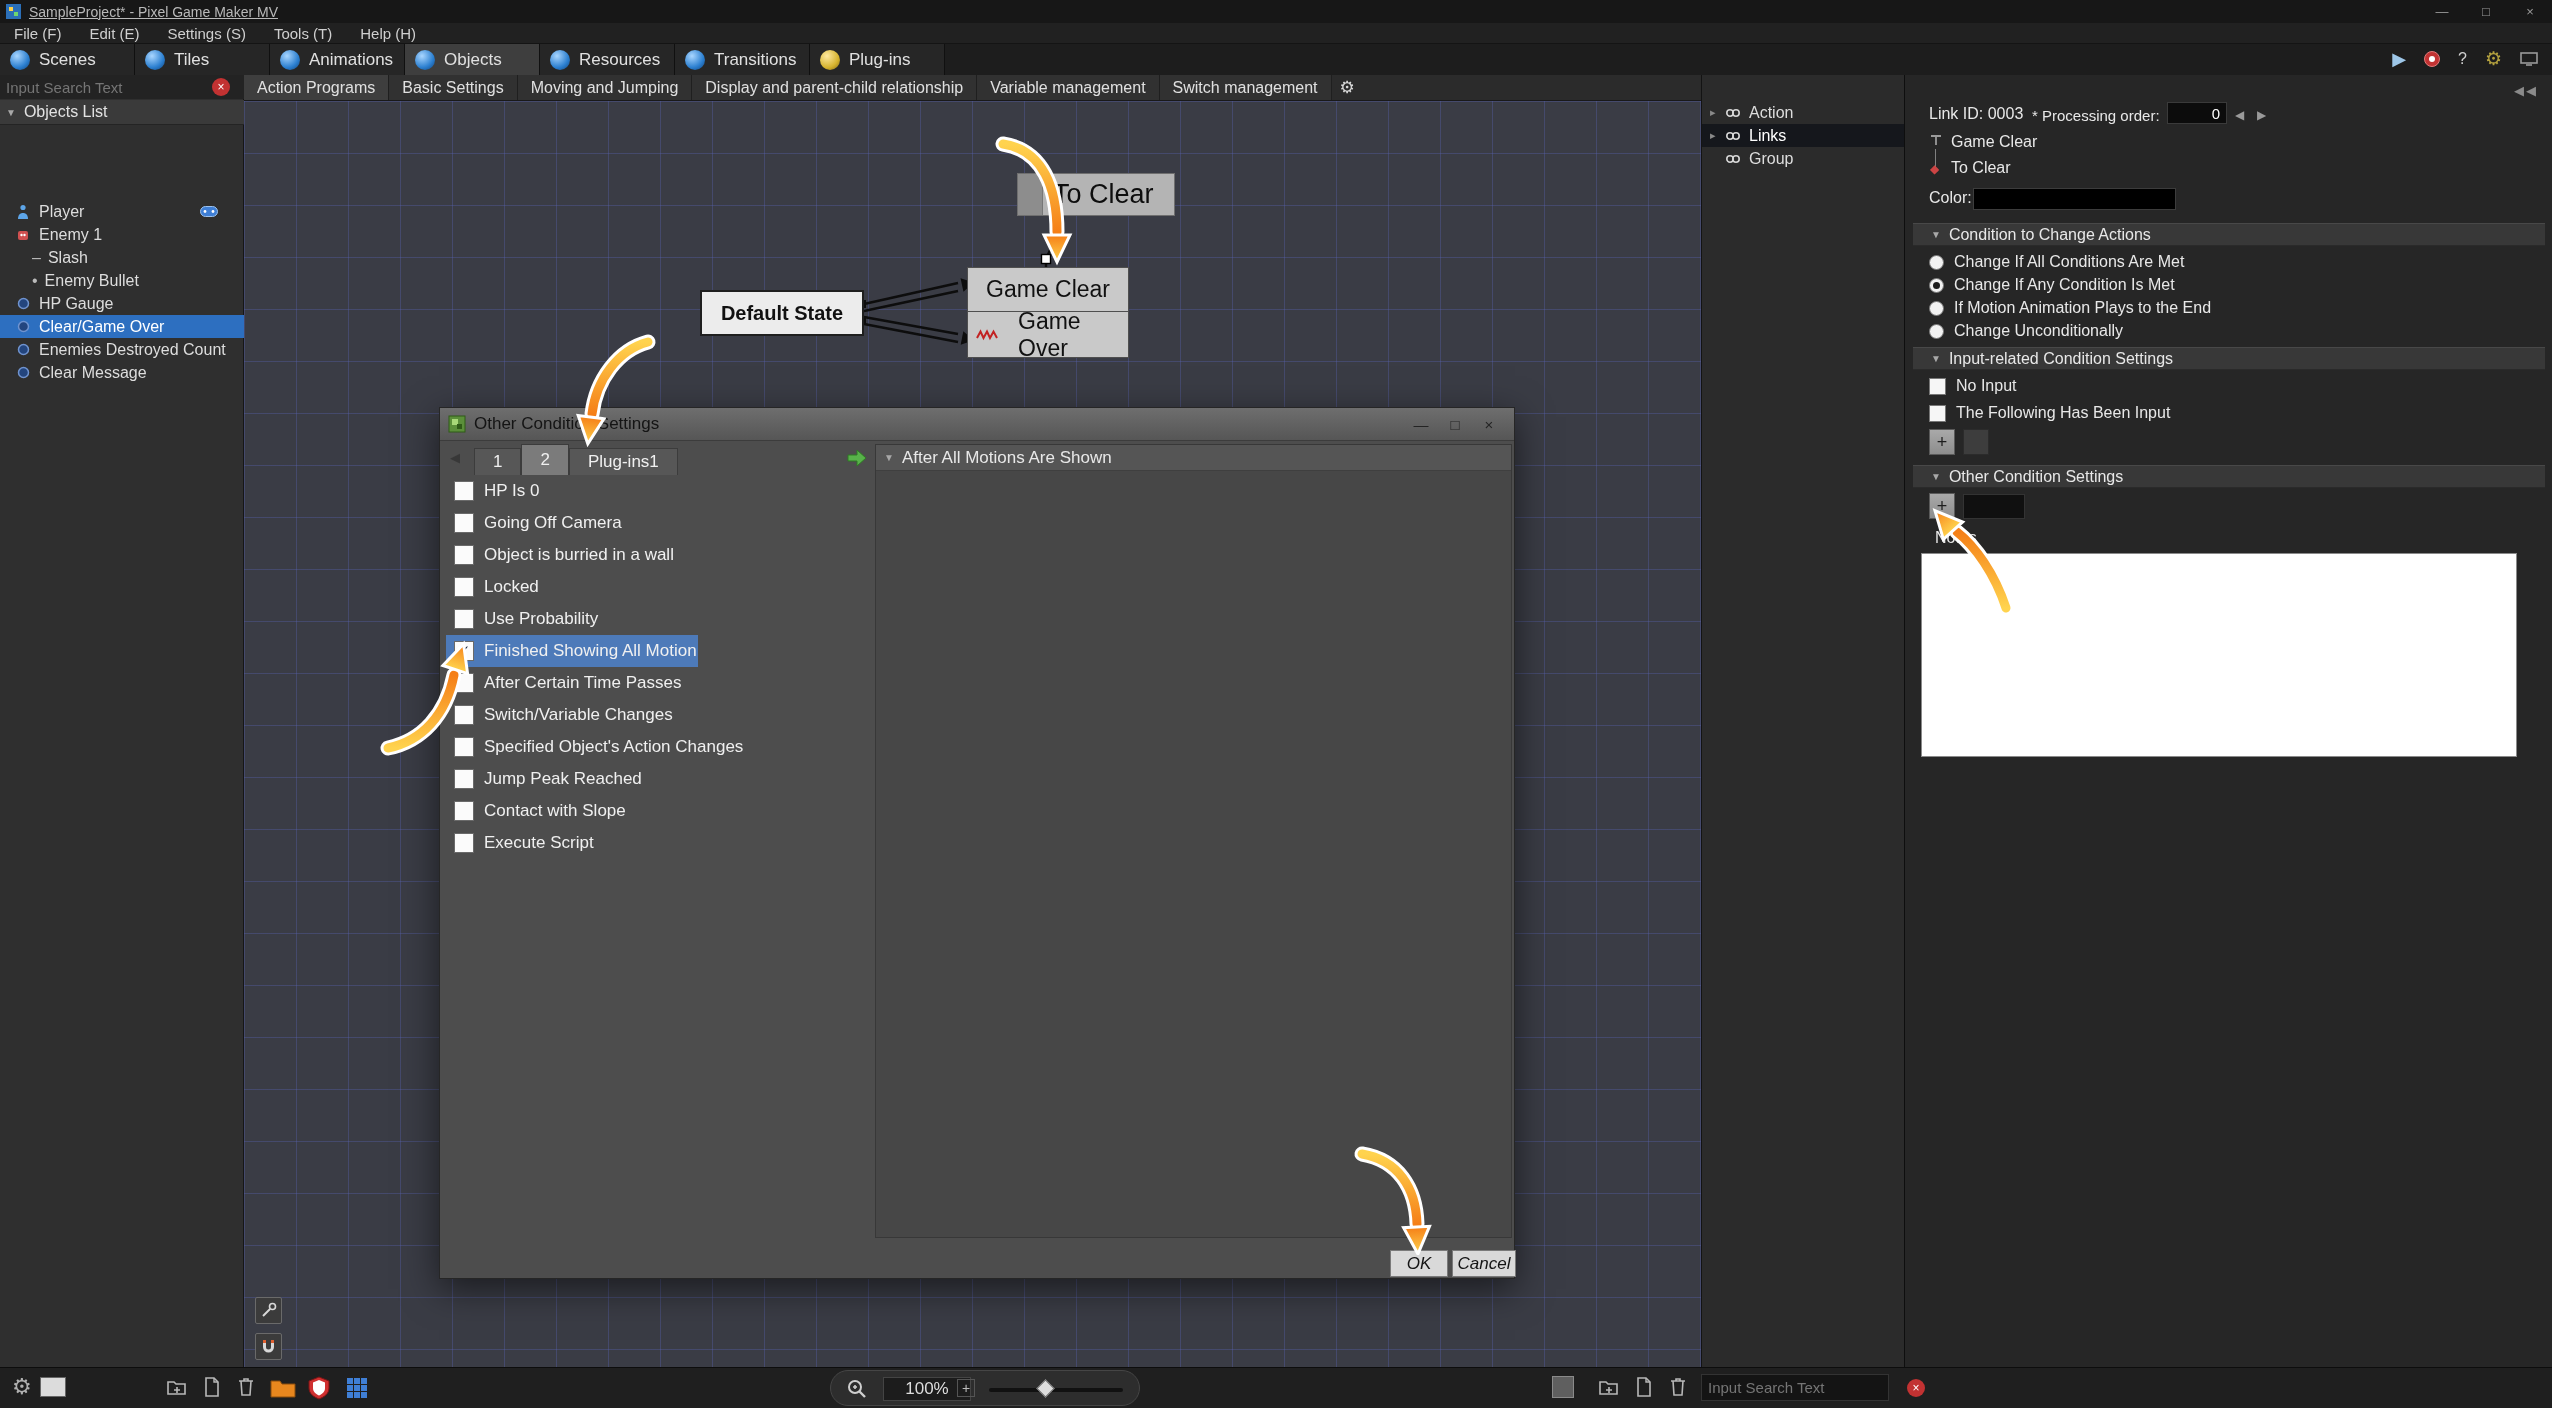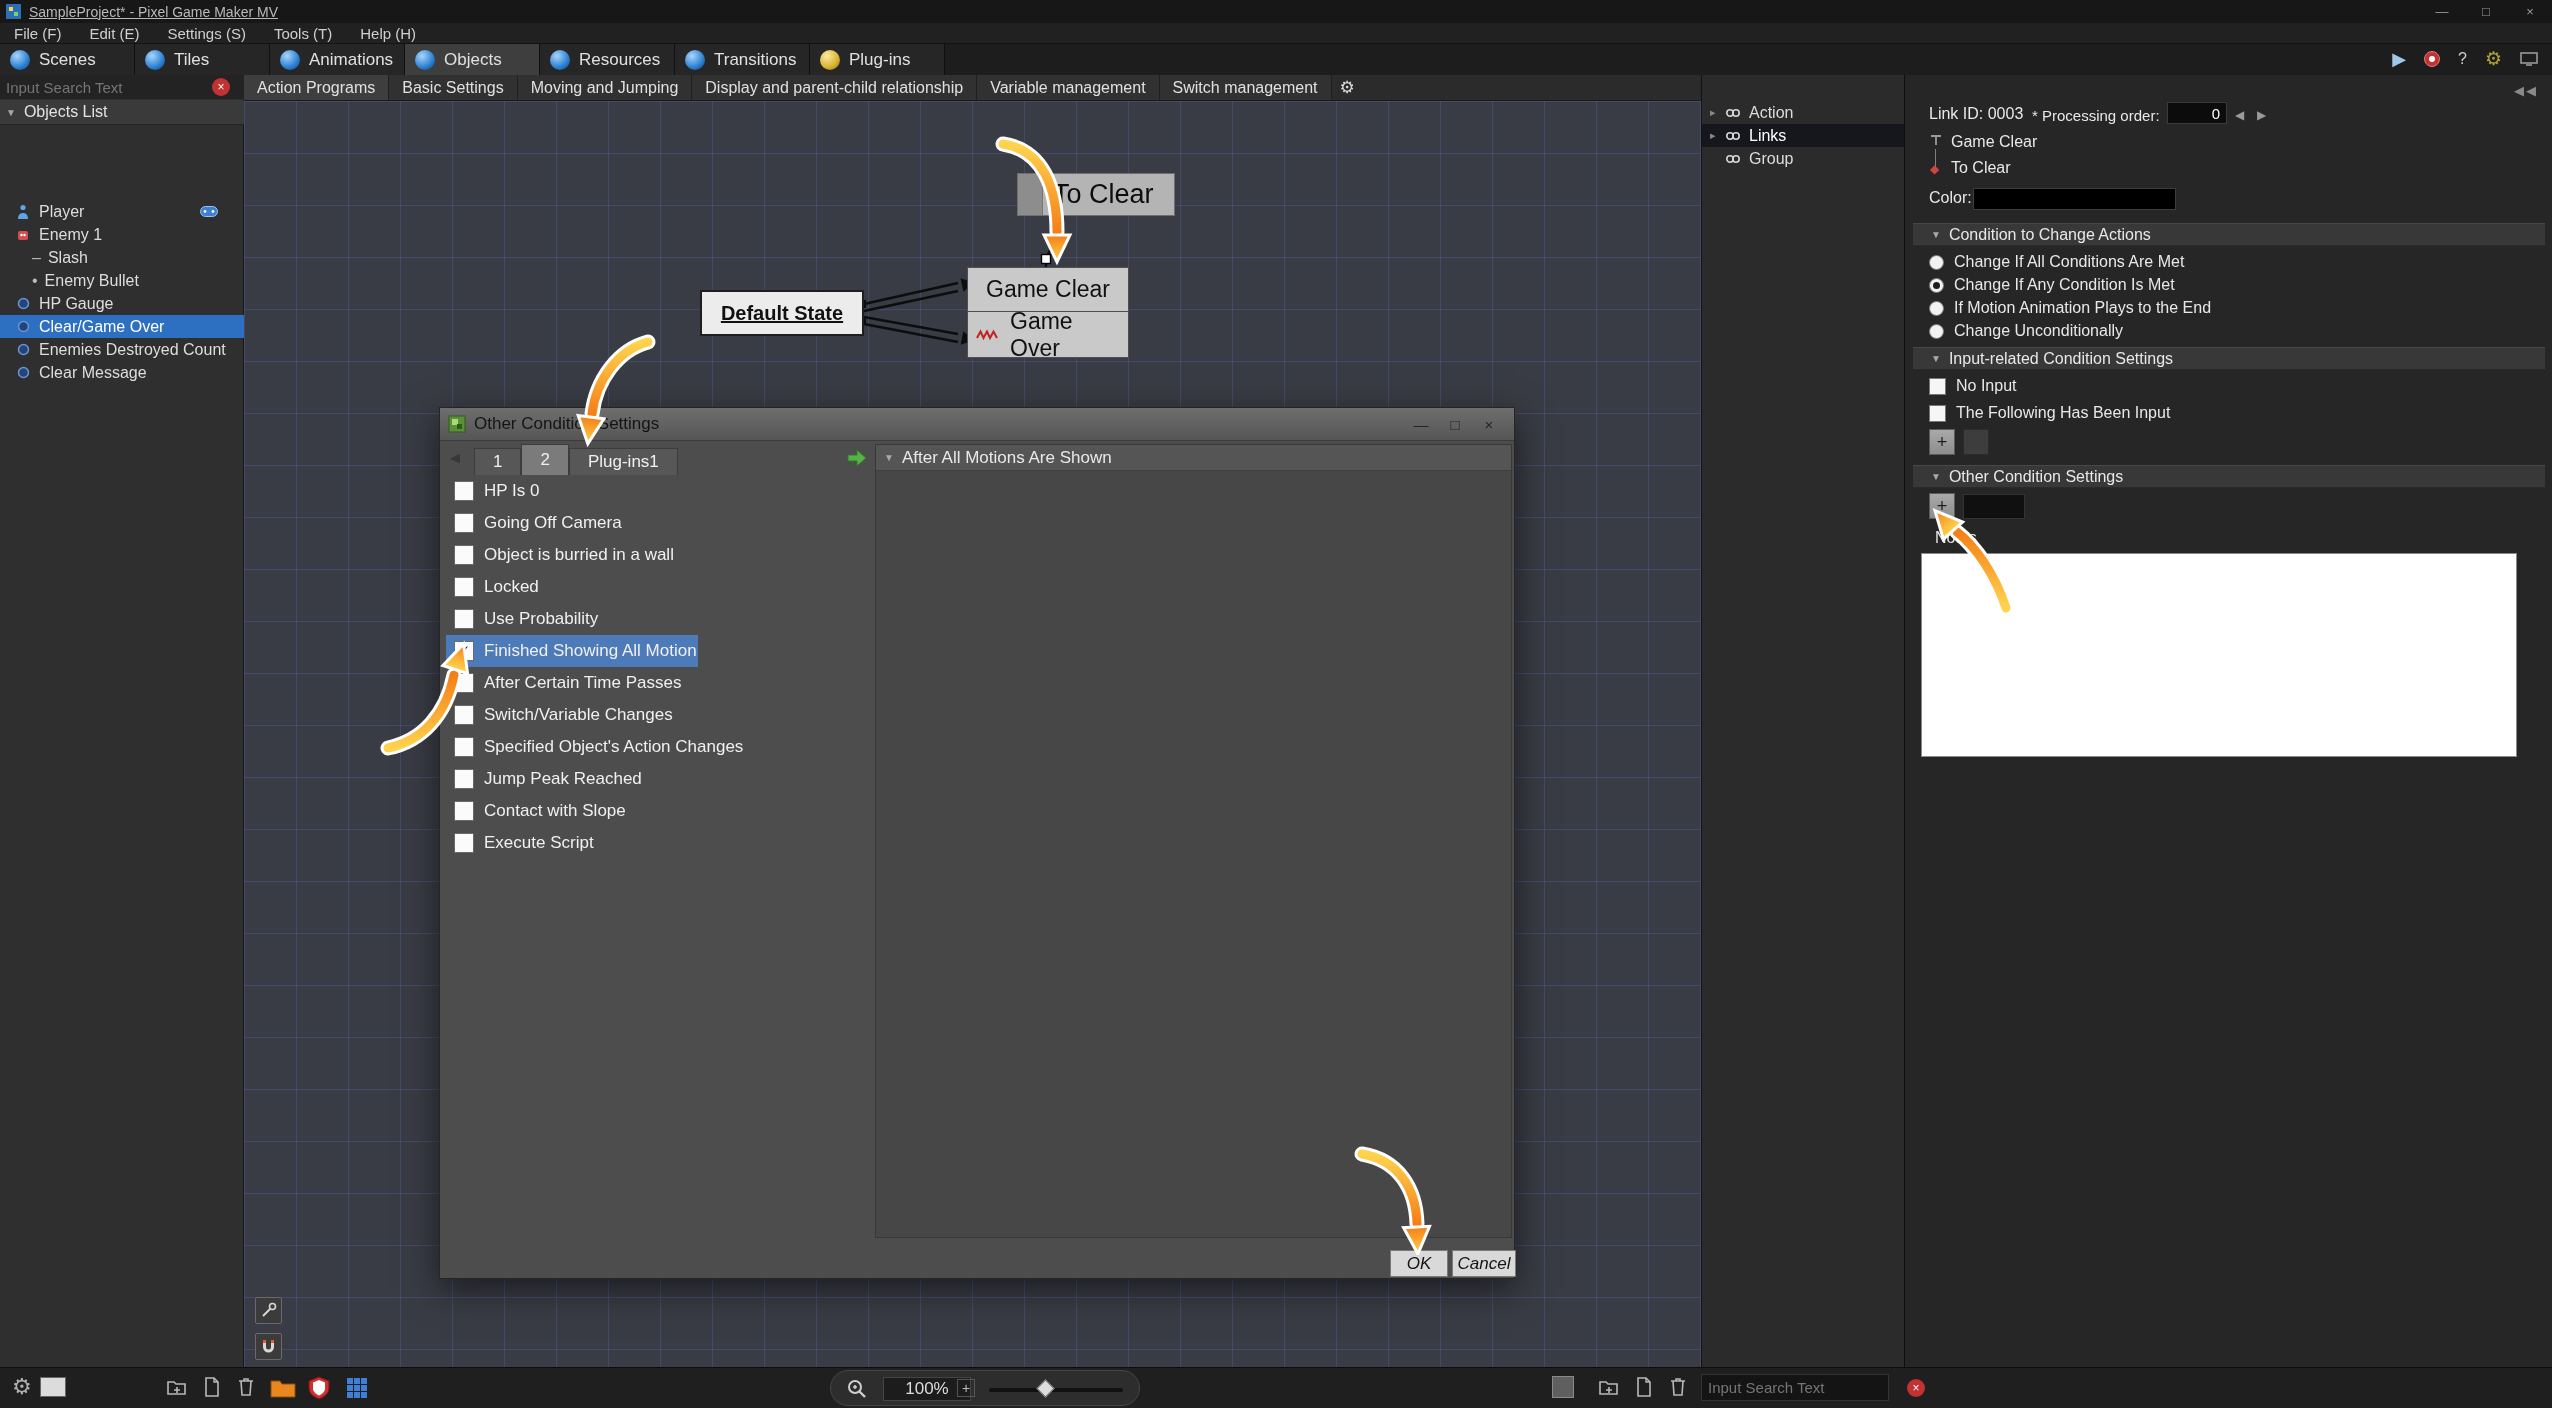--- a/index.html
+++ b/index.html
@@ -62,24 +62,24 @@
             background-image: linear-gradient(rgba(92,102,190,.32) 1px, transparent 1px),
                               linear-gradient(90deg, rgba(92,102,190,.32) 1px, transparent 1px);
             background-size:52px 52px; }
   .node-toclear { position:absolute; left:773px; top:72px; width:158px; height:43px; background:#b4b4b4;
                   border:1px solid #6f6f6f; display:flex; align-items:center; }
   .node-toclear .nicon { width:25px; height:100%; background:#8d8d8d; border-right:1px solid #777; }
   .node-toclear .nlbl { font-size:27px; color:#0d0d0d; margin-left:10px; white-space:nowrap; }
   .gc-group { position:absolute; left:723px; top:166px; width:162px; }
   .gcrow { height:45px; background:#c9c9c9; border:1px solid #4f4f4f; display:flex; align-items:center;
            justify-content:center; font-size:23px; color:#111; }
-  .gcrow.bot { height:46px; border-top:0; justify-content:flex-start; padding-left:8px; gap:12px; }
+  .gcrow.bot { height:46px; border-top:0; justify-content:flex-start; padding-left:8px; gap:20px; }
   .default-node { position:absolute; left:456px; top:189px; width:164px; height:46px; background:#ececec;
                   border:2px solid #1f1f1f; display:flex; align-items:center; justify-content:center;
-                  font-size:20px; font-weight:600; color:#111;text-decoration:underline; }
+                  font-size:20px; font-weight:600; color:#111; }
   .cantool { position:absolute; width:27px; height:27px; background:#3b3b3b; border:1px solid #6a6a6a;
              border-radius:2px; display:flex; align-items:center; justify-content:center; }
 
   
   .dialog { position:absolute; left:439px; top:407px; width:1076px; height:872px; background:#4d4d4d;
             border:1px solid #262626; box-shadow:0 10px 34px rgba(0,0,0,.55); z-index:30; }
   .dlg-title { position:absolute; left:0; top:0; width:100%; height:33px;
                background:linear-gradient(#6e6e6e,#565656); display:flex; align-items:center;
                gap:8px; padding:0 8px; border-bottom:1px solid #3c3c3c; }
   .dlg-title .dt { font-size:17px; color:#141414; }

